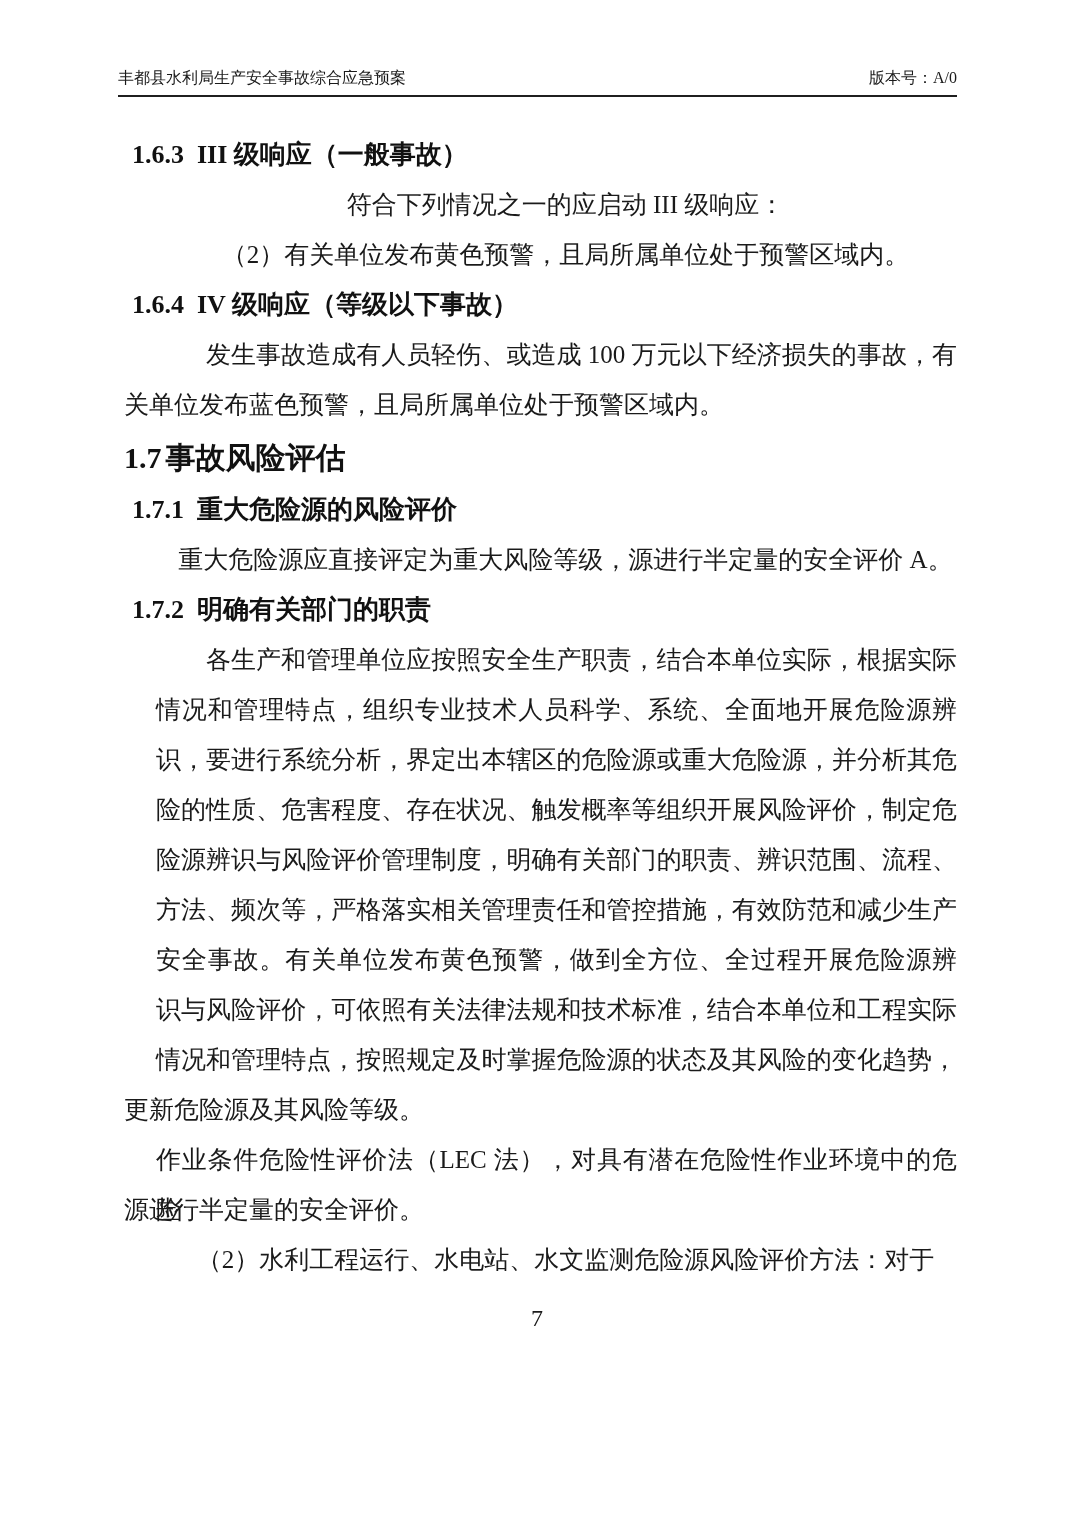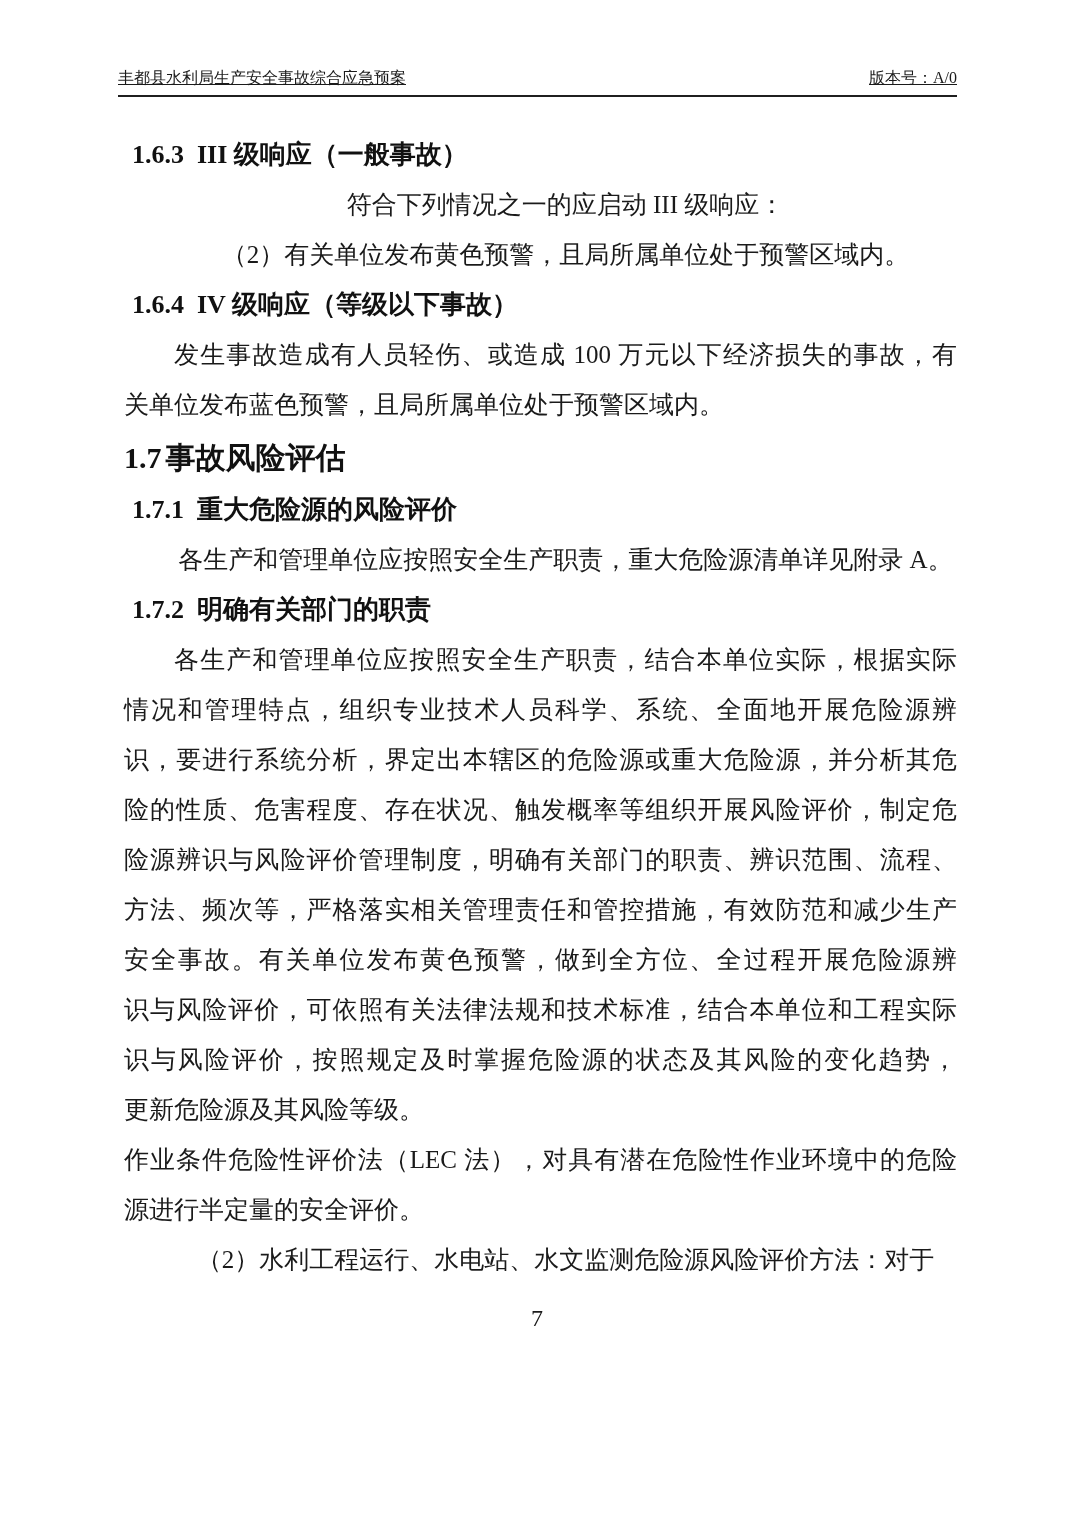--- a/index.html
+++ b/index.html
@@ -20,34 +20,34 @@
   .header {
     display: flex;
     justify-content: space-between;
     align-items: flex-end;
     margin: 68px 117px 0 118px;
     padding-bottom: 7px;
     border-bottom: 2px solid #1f1f1f;
     font-size: 16px;
     line-height: 20px;
     color: #1a1a1a;
-    text-decoration: underline;
   }
   .content {
     margin: 33px 117px 0 124px;
   }
   .line {
     font-size: 25px;
     line-height: 50px;
     height: 50px;
   }
   .ind { text-indent: 2em; text-align: center; }
   .j {
     text-align: justify;
     text-align-last: justify;
+    margin-left: 32px;
   }
   .h3 {
     font-size: 26px;
     font-weight: bold;
     line-height: 50px;
     height: 50px;
     color: #111111;
     margin-left: 8px;
   }
   .h2 {
@@ -78,31 +78,31 @@
 
   <div class="content">
       <div class="h3"><span class="hnum">1.6.3</span><span>III 级响应（一般事故）</span></div>
       <div class="line ind">符合下列情况之一的应启动 III 级响应：</div>
       <div class="line ind">（2）有关单位发布黄色预警，且局所属单位处于预警区域内。</div>
       <div class="h3"><span class="hnum">1.6.4</span><span>IV 级响应（等级以下事故）</span></div>
       <div class="line ind j">发生事故造成有人员轻伤、或造成 100 万元以下经济损失的事故，有</div>
       <div class="line">关单位发布蓝色预警，且局所属单位处于预警区域内。</div>
       <div class="h2"><span class="hnum">1.7</span><span>事故风险评估</span></div>
       <div class="h3"><span class="hnum">1.7.1</span><span>重大危险源的风险评价</span></div>
-      <div class="line ind">各生产和管理单位应按照安全生产职责，重大危险源清单详见附录 A。</div>
+      <div class="line ind">重大危险源应直接评定为重大风险等级，源进行半定量的安全评价 A。</div>
       <div class="h3"><span class="hnum">1.7.2</span><span>明确有关部门的职责</span></div>
       <div class="line ind j">各生产和管理单位应按照安全生产职责，结合本单位实际，根据实际</div>
       <div class="line j">情况和管理特点，组织专业技术人员科学、系统、全面地开展危险源辨</div>
       <div class="line j">识，要进行系统分析，界定出本辖区的危险源或重大危险源，并分析其危</div>
       <div class="line j">险的性质、危害程度、存在状况、触发概率等组织开展风险评价，制定危</div>
       <div class="line j">险源辨识与风险评价管理制度，明确有关部门的职责、辨识范围、流程、</div>
       <div class="line j">方法、频次等，严格落实相关管理责任和管控措施，有效防范和减少生产</div>
       <div class="line j">安全事故。有关单位发布黄色预警，做到全方位、全过程开展危险源辨</div>
       <div class="line j">识与风险评价，可依照有关法律法规和技术标准，结合本单位和工程实际</div>
-      <div class="line j">识与风险评价，按照规定及时掌握危险源的状态及其风险的变化趋势，</div>
+      <div class="line j">情况和管理特点，按照规定及时掌握危险源的状态及其风险的变化趋势，</div>
       <div class="line">更新危险源及其风险等级。</div>
       <div class="line j">作业条件危险性评价法（LEC 法），对具有潜在危险性作业环境中的危险</div>
       <div class="line">源进行半定量的安全评价。</div>
       <div class="line ind">（2）水利工程运行、水电站、水文监测危险源风险评价方法：对于</div>
     </div>
 
   <div class="footer">
     <span>7</span>
   </div>
 </div>

